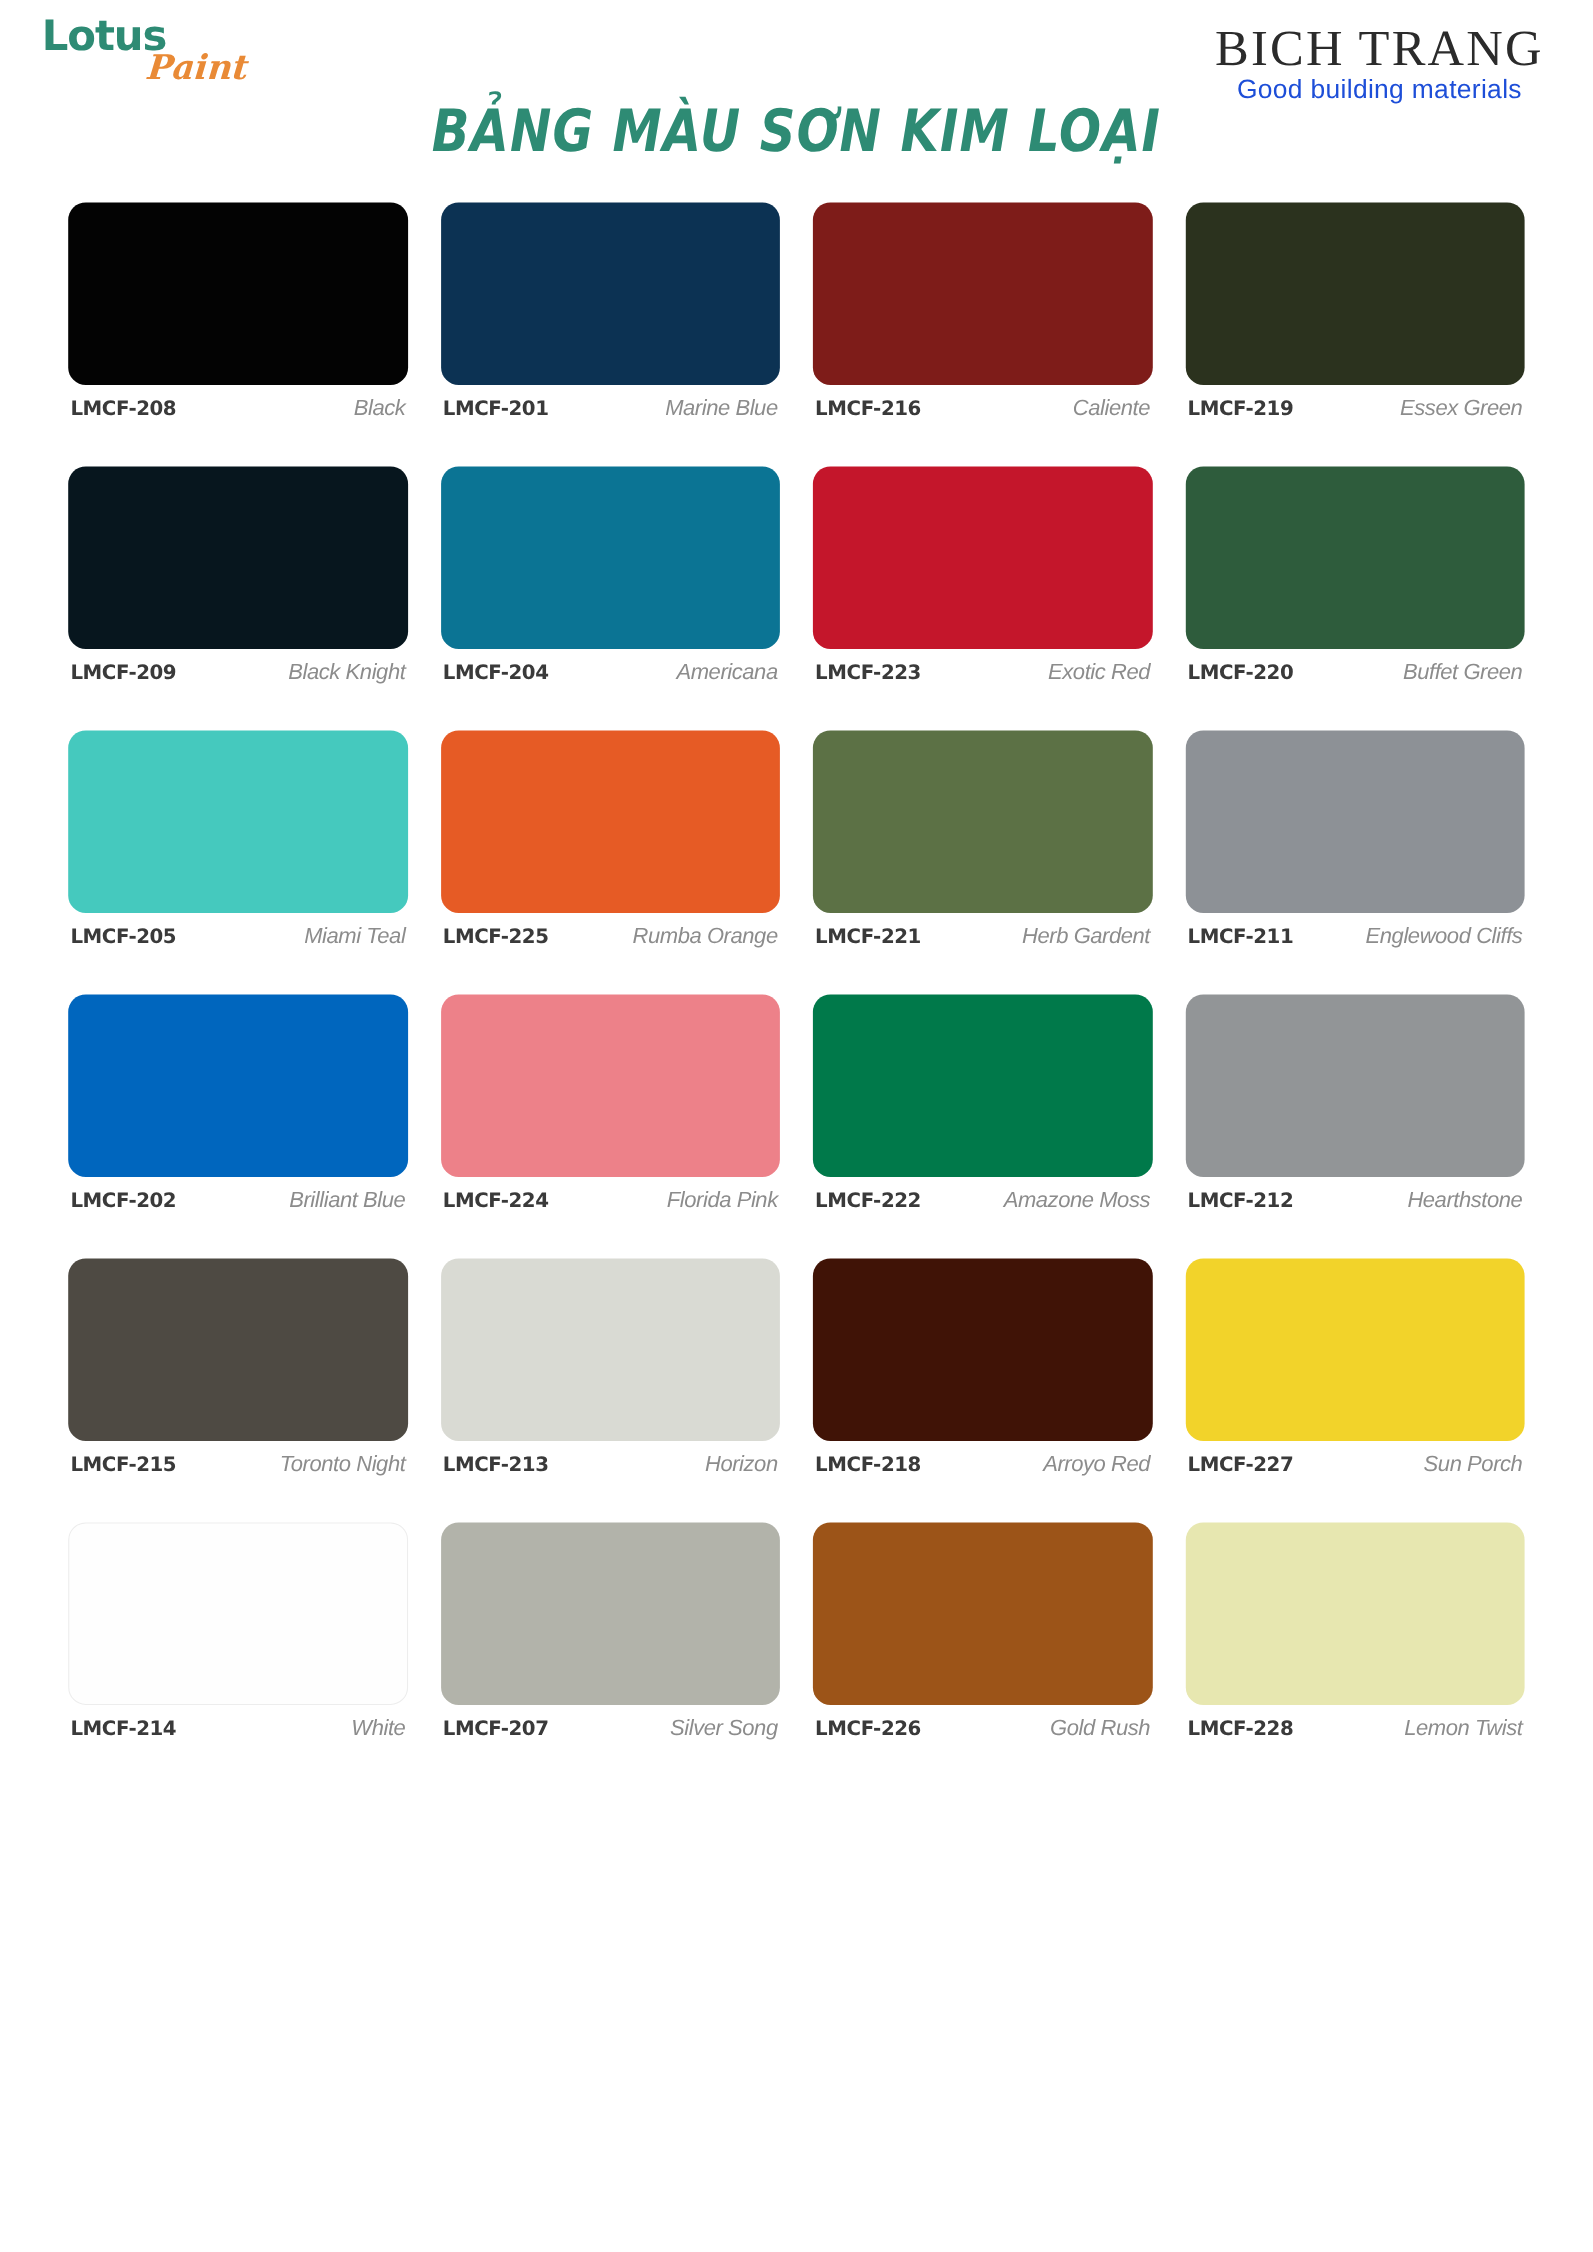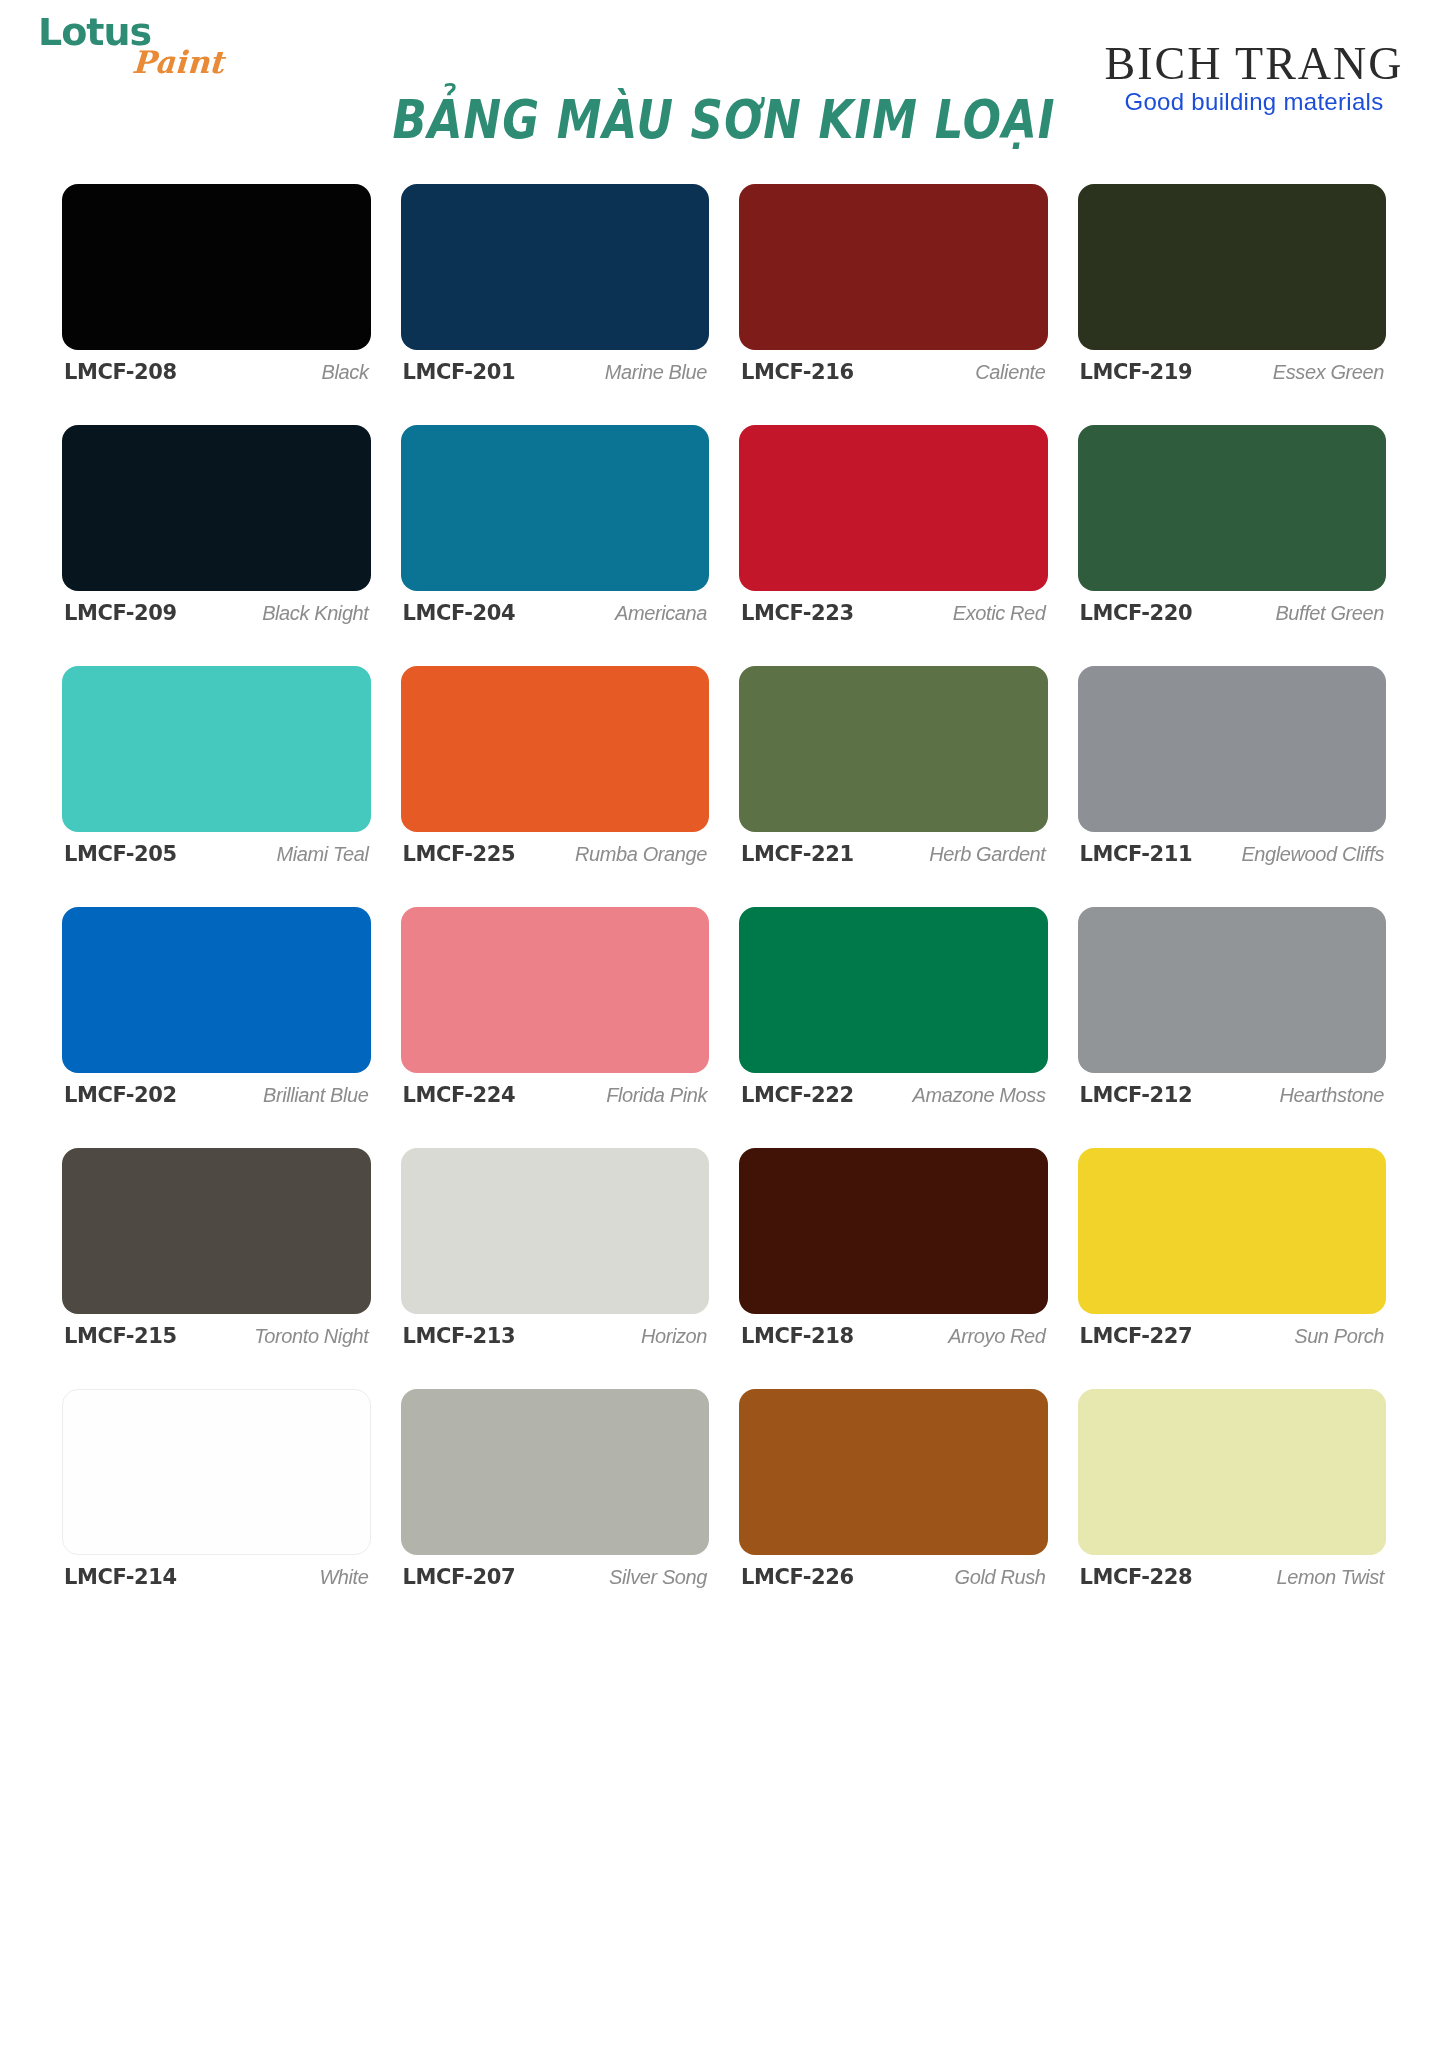--- a/index.html
+++ b/index.html
@@ -79,21 +79,20 @@
   }
 
   .partner-logo .partner-name {
     font-family: "Liberation Serif", serif;
     font-size: 46px;
     font-weight: normal;
     color: #2B2B2B;
     letter-spacing: 2px;
     display: block;
     line-height: 1.05;
-    margin-top: 20px;
   }
 
   .partner-logo .partner-sub {
     font-family: Liberation Sans, sans-serif;
     font-size: 24px;
     color: #1d4ed8;
     display: block;
     line-height: 1.2;
     letter-spacing: 0.3px;
   }
@@ -129,21 +128,21 @@
   .swatch-label {
     display: flex;
     align-items: baseline;
     justify-content: space-between;
     margin-top: 10px;
     padding: 0 2px;
   }
 
   .swatch-code {
     font-family: "DejaVu Sans", sans-serif;
-    font-size: 21px;
+    font-size: 18px;
     font-weight: bold;
     color: #3A3A3A;
     letter-spacing: -0.4px;
     white-space: nowrap;
   }
 
   .swatch-name {
     font-family: Liberation Sans, sans-serif;
     font-size: 20px;
     font-style: italic;

